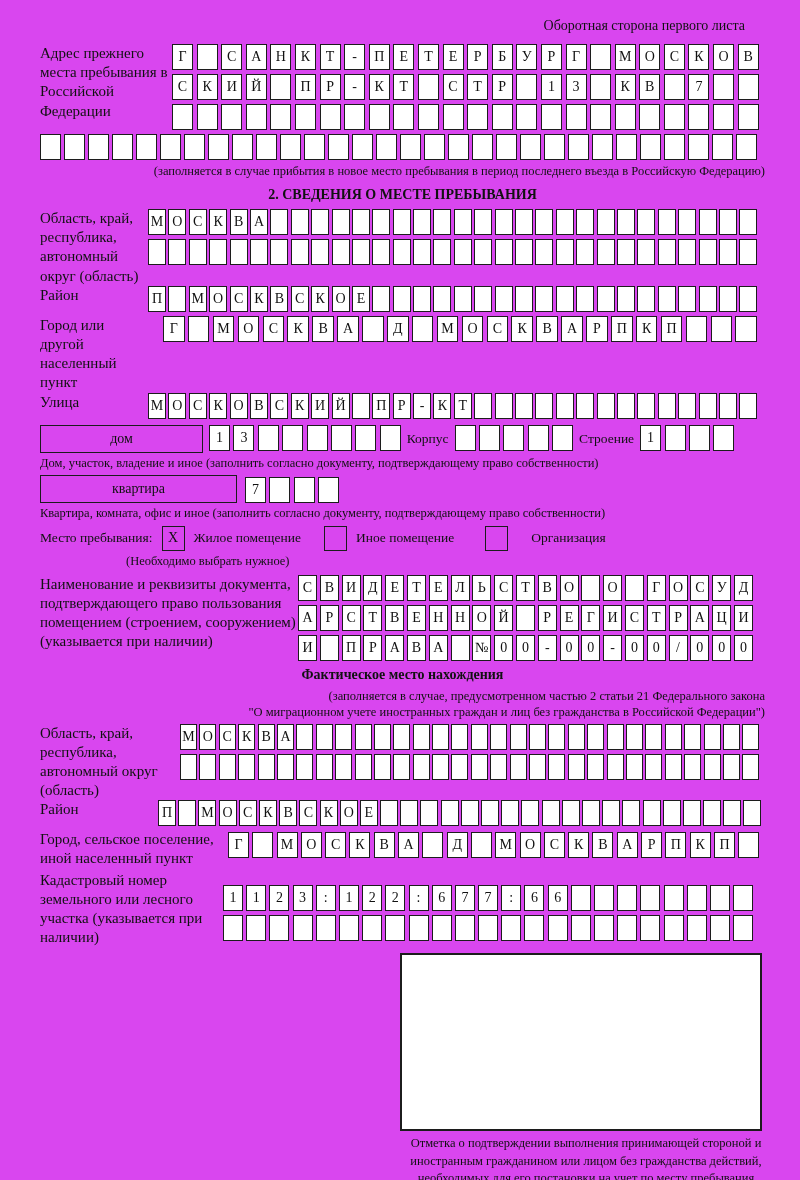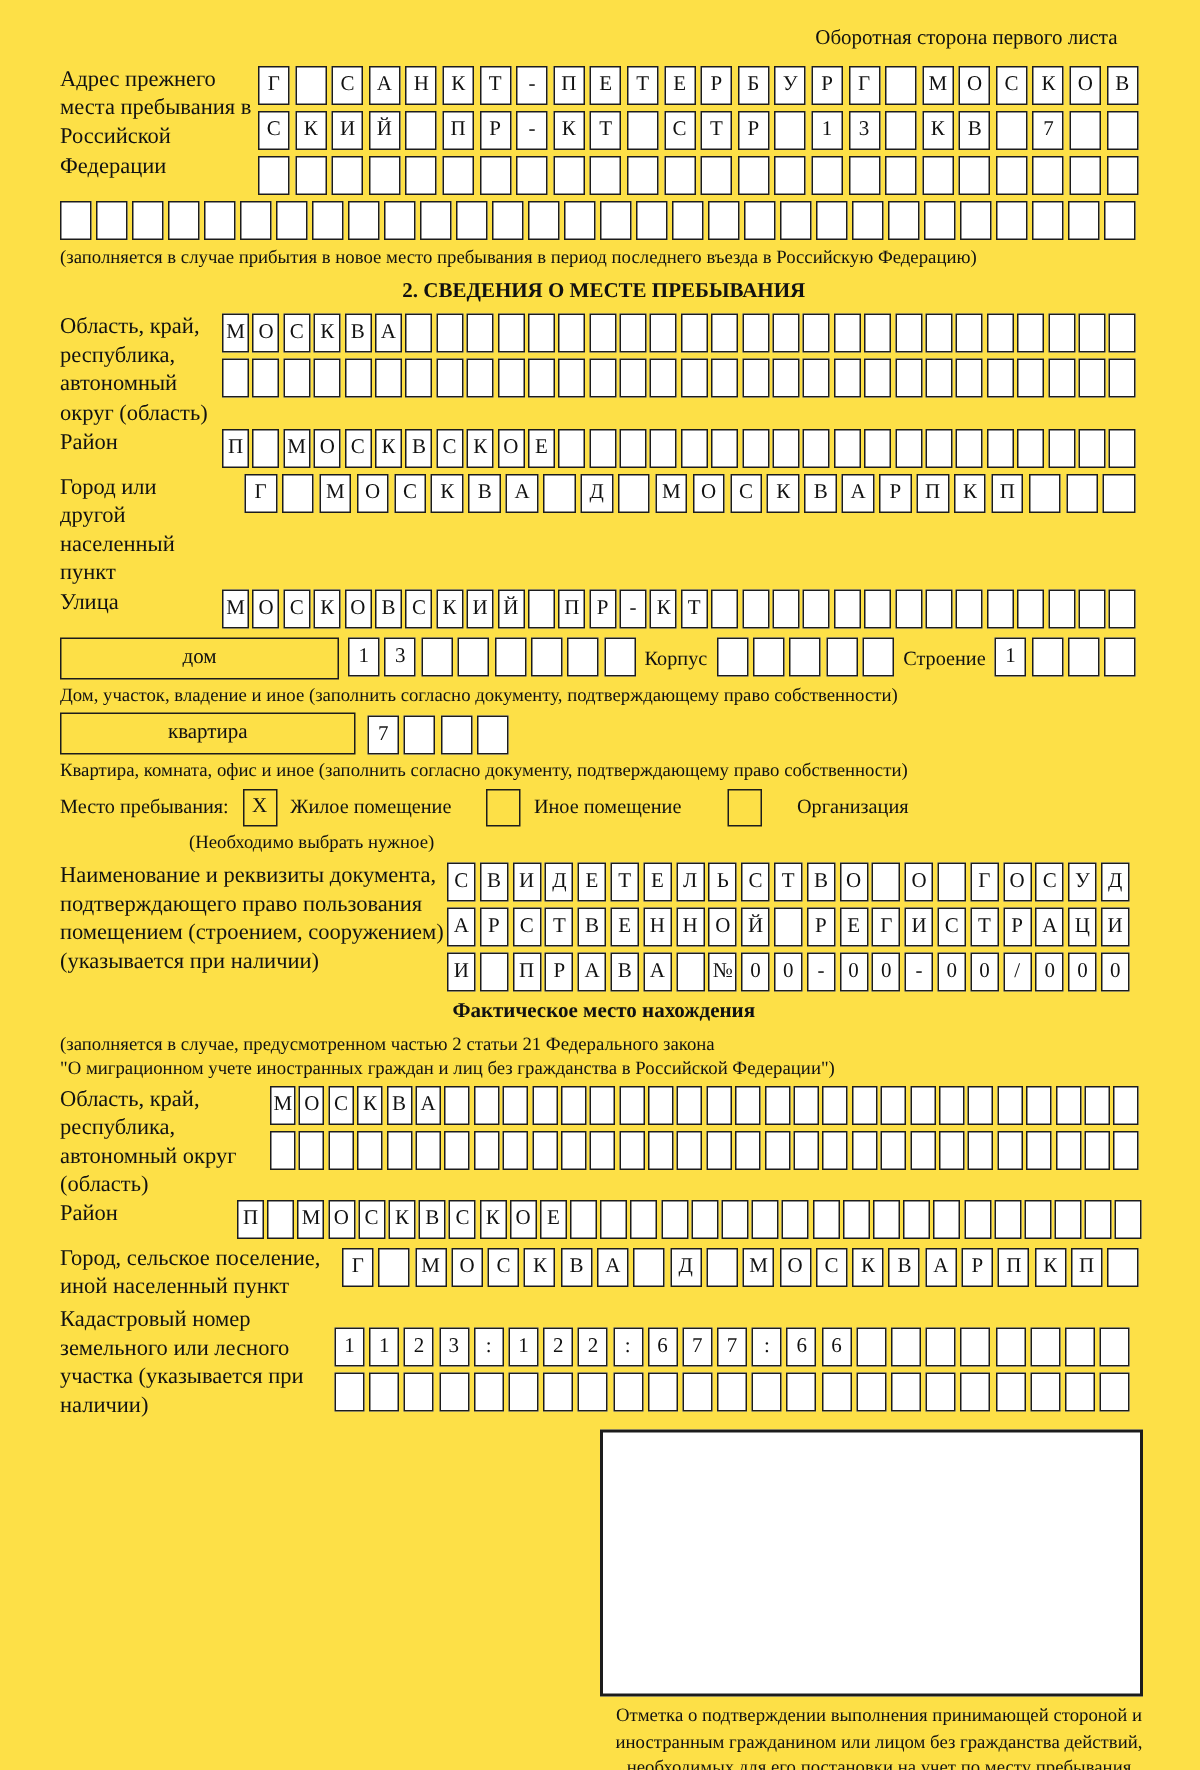--- a/index.html
+++ b/index.html
@@ -1,30 +1,30 @@
 <!DOCTYPE html>
 <html><head>
 <meta charset="utf-8">
 <style>
   html,body{margin:0;padding:0;background:#fff;}
   .sheet{
-    position:relative;width:800px;height:1180px;margin:0 auto;background:#fde047;
+    position:relative;width:800px;height:1180px;margin:0 auto;background:#d946ef;
     font-family:"Liberation Serif","DejaVu Serif",serif;color:#111;
     overflow:hidden;box-sizing:border-box;padding:18px 35px 0 40px;
   }
   .hdr-right{text-align:right;font-size:14px;padding-right:20px;}
   .row{display:flex;align-items:flex-start;}
   .lblcol{font-size:15px;line-height:1.28;flex-shrink:0;}
   .cells{display:flex;gap:var(--g,3.5px);margin-bottom:4px;}
   .cell{
     display:inline-block;box-sizing:border-box;width:var(--w,21px);height:26px;
     border:1.6px solid #1c1c1c;background:#fff;text-align:center;
     font-size:14px;line-height:23px;font-family:"Liberation Serif",serif;
   }
-  .note{font-size:12.5px;text-align:left;margin:1px 0 3px 0;}
+  .note{font-size:12.5px;text-align:right;margin:1px 0 3px 0;}
   .sec-title{font-size:14px;font-weight:bold;text-align:center;margin:8px 0 6px 0;}
   .wide-box{
     box-sizing:border-box;border:1.6px solid #1c1c1c;height:28px;
     text-align:center;font-size:14px;line-height:25px;flex-shrink:0;
   }
   .inline-label{font-size:13.5px;line-height:28px;white-space:nowrap;}
   .chk{
     display:inline-block;box-sizing:border-box;width:23px;height:25px;
     border:1.6px solid #1c1c1c;text-align:center;font-size:14px;line-height:22px;
   }
@@ -328,21 +328,21 @@
         <span class="cell"></span>
         <span class="cell"></span>
         <span class="cell"></span>
         <span class="cell"></span>
         <span class="cell"></span>
         <span class="cell"></span>
       </div>
   </div>
 
   <div class="row" style="margin-top:2px;margin-bottom:3px;gap:6px;">
-    <div class="wide-box" style="width:186px;">дом</div>
+    <div class="wide-box" style="width:163px;">дом</div>
     <div class="cells" style="--w:21px;--g:3.4px;margin-bottom:0;">
         <span class="cell">1</span>
         <span class="cell">3</span>
         <span class="cell"></span>
         <span class="cell"></span>
         <span class="cell"></span>
         <span class="cell"></span>
         <span class="cell"></span>
         <span class="cell"></span>
       </div>

